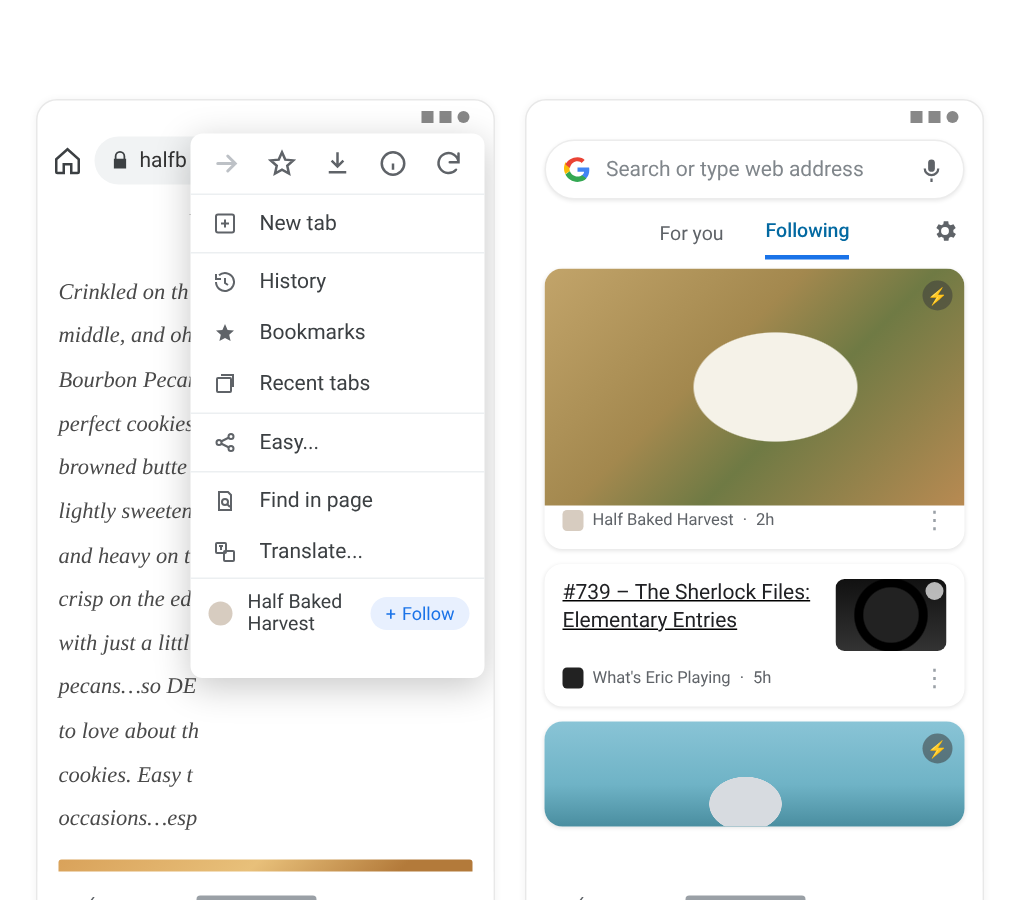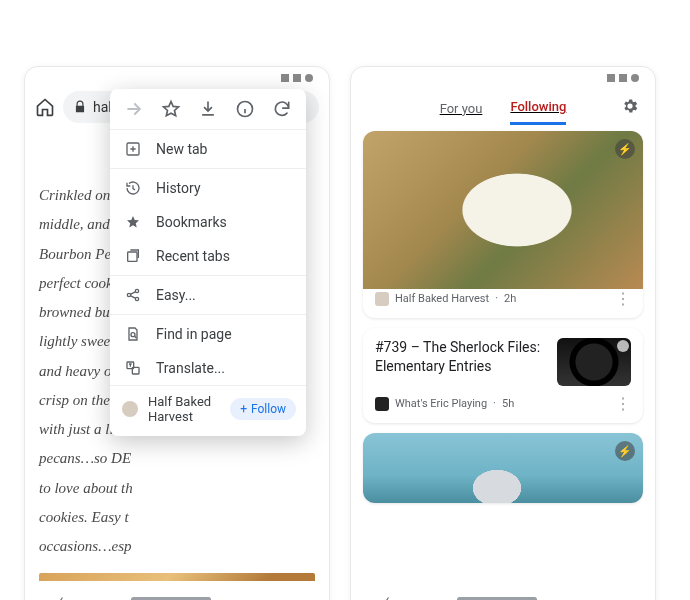--- a/index.html
+++ b/index.html
@@ -37,56 +37,56 @@
   .brand .t2 { font-size:18px; letter-spacing:6px; color:#4b5a3a; margin-top:2px;}
   .article { font-size:15px; line-height:1.95; font-style:italic; }
   .article-img {
     margin-top:12px; height:60px;
     background: linear-gradient(135deg,#d9a25a,#e8c07a 40%,#b37a3a 70%);
     border-radius:2px;
   }
 
   
   .menu {
-    position:absolute; top:22px; right:23px; width:196px;
+    position:absolute; top:22px; right:6px; width:196px;
     background:#fff; border-radius:8px;
     box-shadow: 0 6px 24px rgba(0,0,0,0.22);
-    padding-bottom:4px;
+    padding-bottom:20px;
     z-index:10;
   }
   .menu-top { display:flex; justify-content:space-around; align-items:center; padding:10px 6px 8px 6px; color:#5f6368;}
   .menu-item { display:flex; align-items:center; gap:14px; padding:9px 14px; font-size:14px; color:#3c4043; cursor:pointer;}
   .menu-item .mi-icon { width:18px; color:#5f6368; display:flex; justify-content:center;}
   .menu-sep { height:1px; background:#eceff1; margin:2px 0;}
   .menu-foot { display:flex; align-items:center; gap:10px; padding:8px 10px 8px 12px; border-top:1px solid #eceff1;}
   .menu-foot .site { font-size:13px; color:#3c4043; flex:1;}
   .follow-pill { background:#e8f0fe; color:#1a73e8; border-radius:16px; padding:4px 10px; font-size:12px; display:flex; align-items:center; gap:4px;}
 
   
   .search-row { padding: 4px 12px;}
   .search-pill { height:40px; background:#fff; border:1px solid #ececec; border-radius:22px; box-shadow:0 1px 3px rgba(0,0,0,0.09); display:flex; align-items:center; padding:0 12px; gap:10px;}
   .g-logo { width:18px; height:18px; }
   .search-text { flex:1; color:#80868b; font-size:14px;}
-  .tabs { display:flex; align-items:center; justify-content:center; gap:28px; padding:10px 0 0 0; position:relative; font-size:13px;text-decoration:underline;}
+  .tabs { display:flex; align-items:center; justify-content:center; gap:28px; padding:10px 0 0 0; position:relative; font-size:13px;}
   .tab { color:#5f6368; padding-bottom:8px;}
-  .tab.active { color:#b91c1c; border-bottom:3px solid #1a73e8; font-weight:500;}
+  .tab.active { color:#0369a1; border-bottom:3px solid #1a73e8; font-weight:500;}
   .tabs .gear { position:absolute; right:16px; top:8px; color:#5f6368;}
   .feed { padding: 6px 12px; display:flex; flex-direction:column; gap:10px;}
   .card { background:#fff; border-radius:12px; box-shadow:0 1px 3px rgba(0,0,0,0.1); overflow:hidden;}
   .card .hero { height:158px; background:
     radial-gradient(120px 80px at 55% 50%, #f5f2e8 0%, #f5f2e8 45%, transparent 46%),
     linear-gradient(135deg,#c2a46a,#a3884e 40%,#6f7a44 60%,#b88a52);
     position:relative;}
   .card .bolt { position:absolute; top:8px; right:8px; width:20px;height:20px;border-radius:50%; background:rgba(60,60,60,0.55); color:#fff; display:flex;align-items:center;justify-content:center; font-size:11px;}
   .card .title { padding:10px 12px 6px 12px; font-size:14px; color:#202124; line-height:1.35;}
   .meta { display:flex; align-items:center; gap:6px; padding:0 12px 10px 12px; font-size:11px; color:#5f6368;}
   .meta .src-ico { width:14px;height:14px;border-radius:3px;background:#d7ccc0;}
   .meta .more { margin-left:auto; font-size:16px; color:#9aa0a6;}
   .card2 { background:#fff; border-radius:12px; box-shadow:0 1px 3px rgba(0,0,0,0.1); padding:10px 12px;}
-  .card2 .row { display:flex; gap:10px;}
+  .card2 .row { display:flex; gap:10px;text-decoration:underline;}
   .card2 .t { flex:1; font-size:14px; color:#202124; line-height:1.35;}
   .card2 .thumb { width:74px; height:48px; border-radius:6px; background:
      radial-gradient(circle at 50% 50%, #222 0 18px, #000 19px 24px, transparent 25px),
      linear-gradient(#111,#333);
      position:relative;}
   .card2 .thumb::after{content:"";position:absolute;right:2px;top:2px;width:12px;height:12px;border-radius:50%;background:rgba(255,255,255,0.7);}
   .card2 .meta { padding:8px 0 0 0;}
   .card2 .meta .src-ico { background:#222;}
   .card3 { height:70px; border-radius:12px; background:linear-gradient(#89c4d6,#6fb3c6 60%,#4a8ea0); position:relative; box-shadow:0 1px 3px rgba(0,0,0,0.1); overflow:hidden;}
   .card3 .bolt{ position:absolute; top:8px; right:8px; width:20px;height:20px;border-radius:50%; background:rgba(60,60,60,0.55); color:#fff; display:flex;align-items:center;justify-content:center; font-size:11px;}
@@ -262,20 +262,39 @@
       <span style="width:16px"></span>
     </div>
   </div>
 
   <div class="phone">
     <div class="status-bar">
       <div class="sq"></div>
       <div class="sq"></div>
       <div class="ci"></div>
     </div>
+    <div class="search-row">
+      <div class="search-pill">
+        <span class="g-logo">
+          <svg viewBox="0 0 48 48" width="18" height="18">
+              <path fill="#4285F4" d="M45 24.5c0-1.6-.1-2.8-.4-4H24v7.3h11.8c-.2 2-1.5 5-5 7l7.7 6C43 36.9 45 31.3 45 24.5z"></path>
+              <path fill="#34A853" d="M24 46c6.5 0 11.9-2.1 15.9-5.8l-7.7-6c-2.1 1.5-4.9 2.4-8.2 2.4-6.3 0-11.6-4.1-13.5-9.8l-8 6.2C6.5 40.7 14.6 46 24 46z"></path>
+              <path fill="#FBBC05" d="M10.5 26.8c-.5-1.5-.8-3.1-.8-4.8s.3-3.3.8-4.8l-8-6.2C.9 14.7 0 18.7 0 22s.9 7.3 2.5 10l8-5.2z"></path>
+              <path fill="#EA4335" d="M24 9.5c3.5 0 5.9 1.5 7.3 2.8l5.4-5.3C33.9 3.4 29.5 2 24 2 14.6 2 6.5 7.3 2.5 15l8 6.2C12.4 13.6 17.7 9.5 24 9.5z"></path>
+            </svg>
+        </span>
+        <span class="search-text">Search or type web address</span>
+        <span>
+          <svg width="18" height="18" viewBox="0 0 24 24" fill="#5f6368">
+              <path d="M12 14a3 3 0 0 0 3-3V6a3 3 0 1 0-6 0v5a3 3 0 0 0 3 3z"></path>
+              <path d="M19 11a7 7 0 0 1-14 0h2a5 5 0 0 0 10 0h2zM11 20h2v3h-2z"></path>
+            </svg>
+        </span>
+      </div>
+    </div>
     <div class="tabs">
       <div class="tab">For you</div>
       <div class="tab active">Following</div>
       <span class="gear">
         <svg width="18" height="18" viewBox="0 0 24 24" fill="#5f6368">
             <path d="M19.4 13a7.5 7.5 0 0 0 0-2l2.1-1.6-2-3.5-2.5 1a7.4 7.4 0 0 0-1.7-1l-.4-2.6h-4l-.4 2.6c-.6.2-1.2.6-1.7 1l-2.5-1-2 3.5L6.6 11a7.5 7.5 0 0 0 0 2l-2.1 1.6 2 3.5 2.5-1c.5.4 1.1.8 1.7 1l.4 2.6h4l.4-2.6c.6-.2 1.2-.6 1.7-1l2.5 1 2-3.5L19.4 13zM12 15.5A3.5 3.5 0 1 1 12 8.5a3.5 3.5 0 0 1 0 7z"></path>
           </svg>
       </span>
     </div>
 

